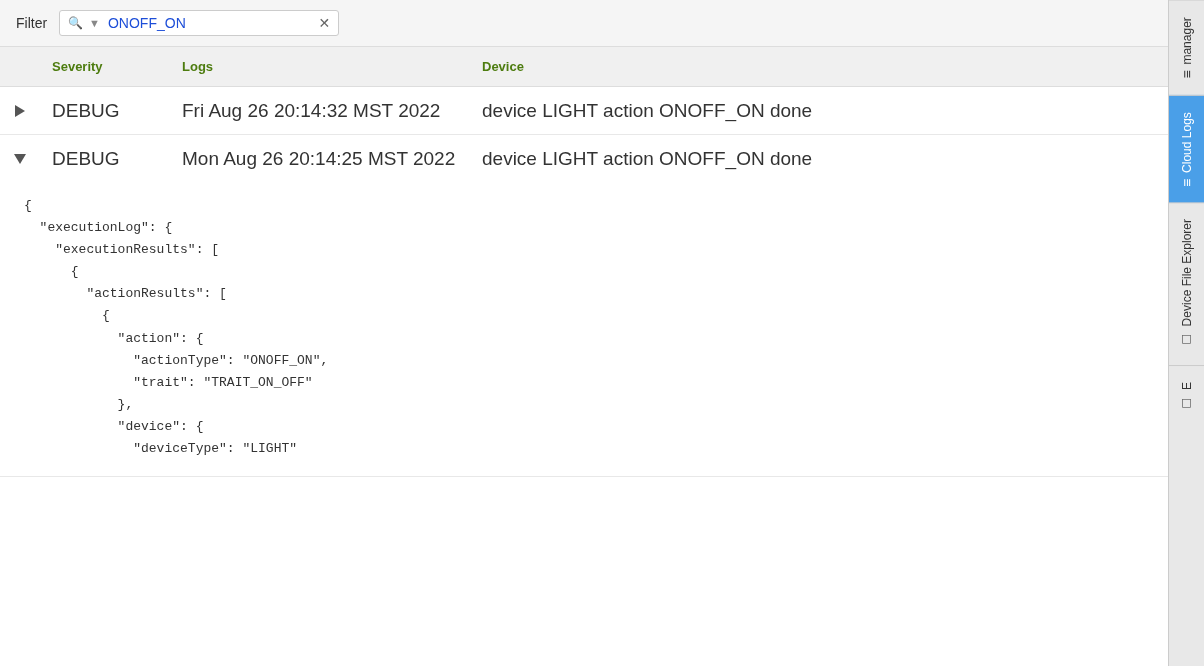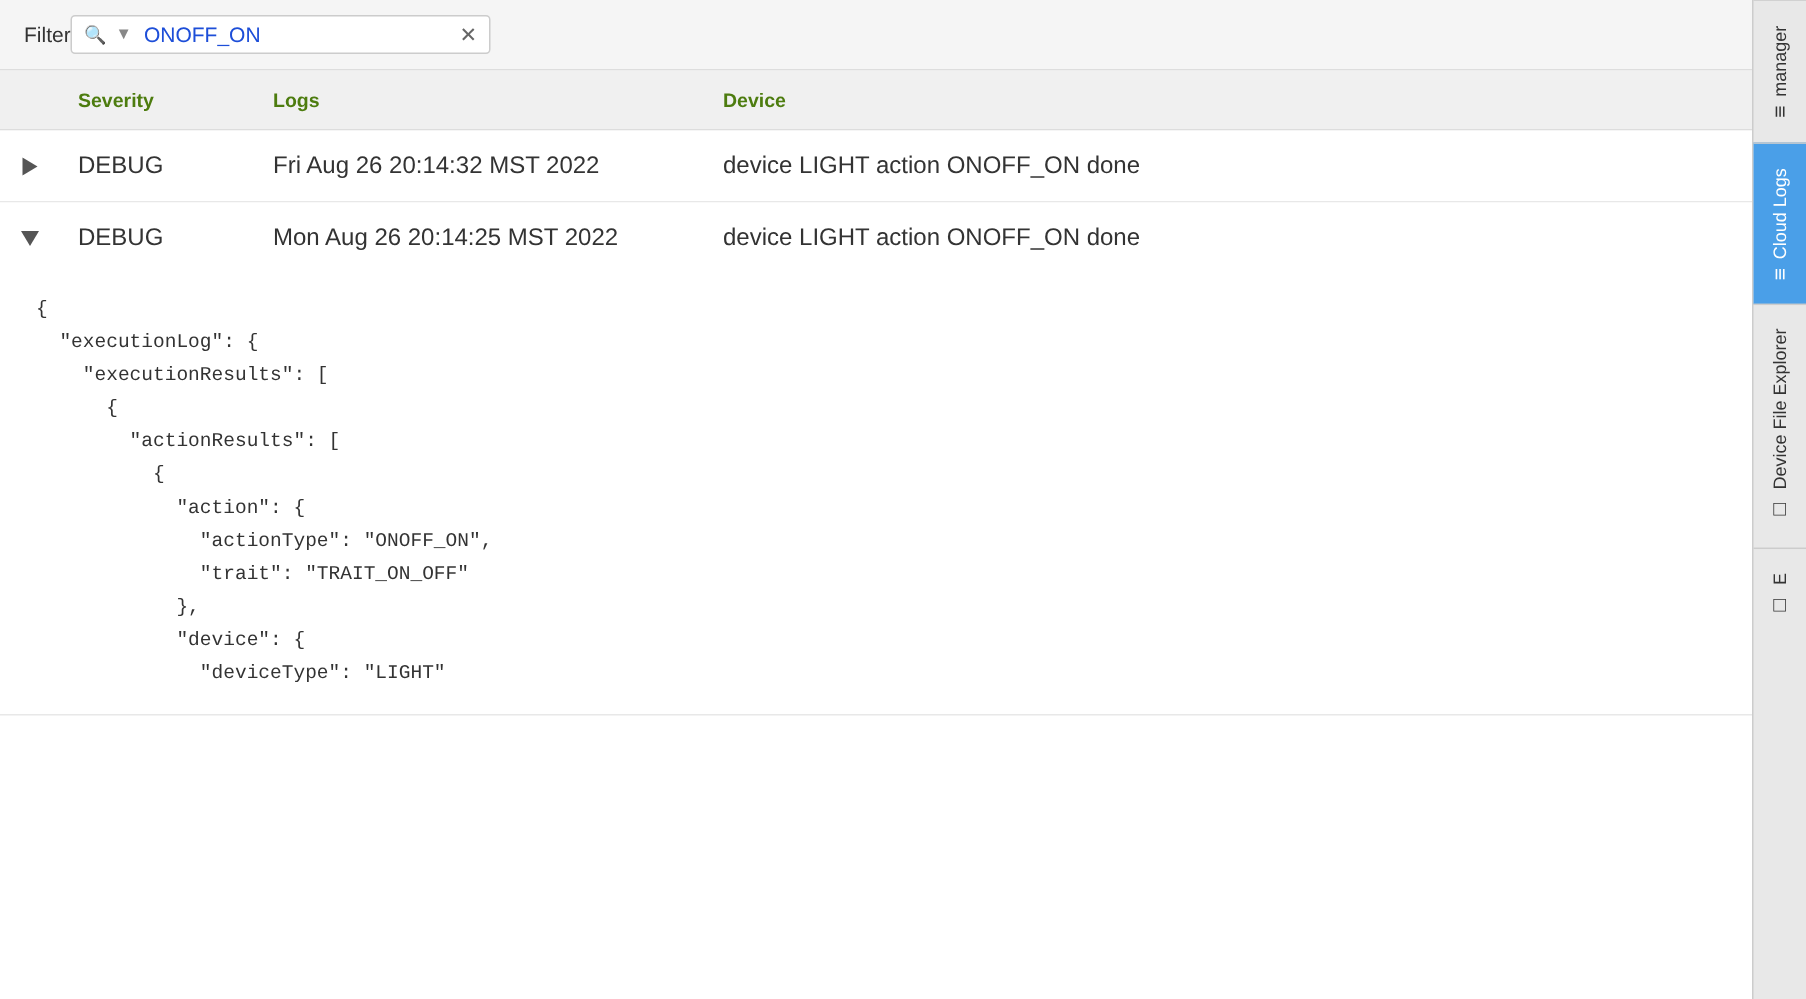--- a/index.html
+++ b/index.html
@@ -24,20 +24,21 @@
       background: #ffffff;
       overflow: hidden;
     }
 
     .filter-bar {
       display: flex;
       align-items: center;
       padding: 10px 16px;
       background: #f5f5f5;
       border-bottom: 1px solid #ddd;
+      gap: 12px;
     }
 
     .filter-label {
       font-size: 14px;
       color: #333;
       font-weight: 500;
     }
 
     .filter-input-wrapper {
       display: flex;
@@ -128,21 +129,21 @@
 
     .triangle-down {
       width: 0;
       height: 0;
       border-left: 6px solid transparent;
       border-right: 6px solid transparent;
       border-top: 10px solid #555;
     }
 
     .table-cell {
-      font-size: 16px;
+      font-size: 19px;
       color: #333;
       padding: 8px 12px;
     }
 
     .expanded-content {
       background: #fff;
       padding: 12px 24px 16px 24px;
       border-bottom: 1px solid #e8e8e8;
       font-family: 'Courier New', Courier, monospace;
       font-size: 13px;

